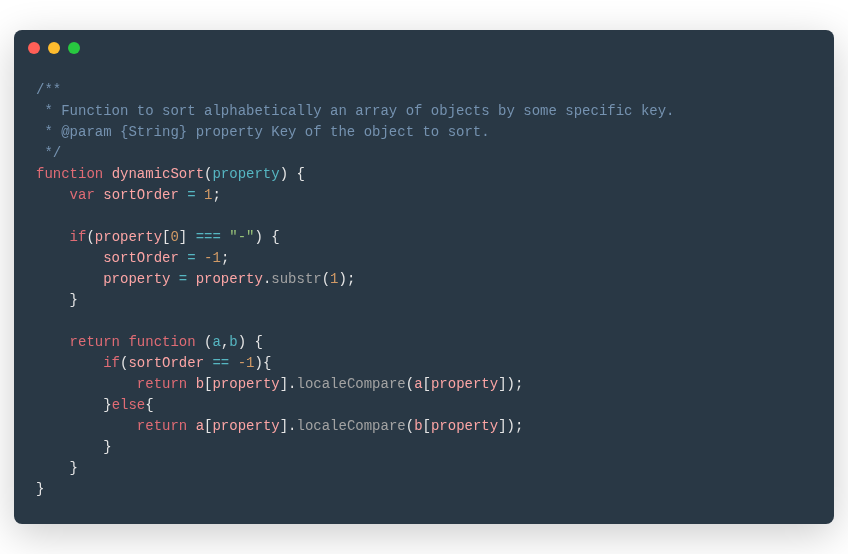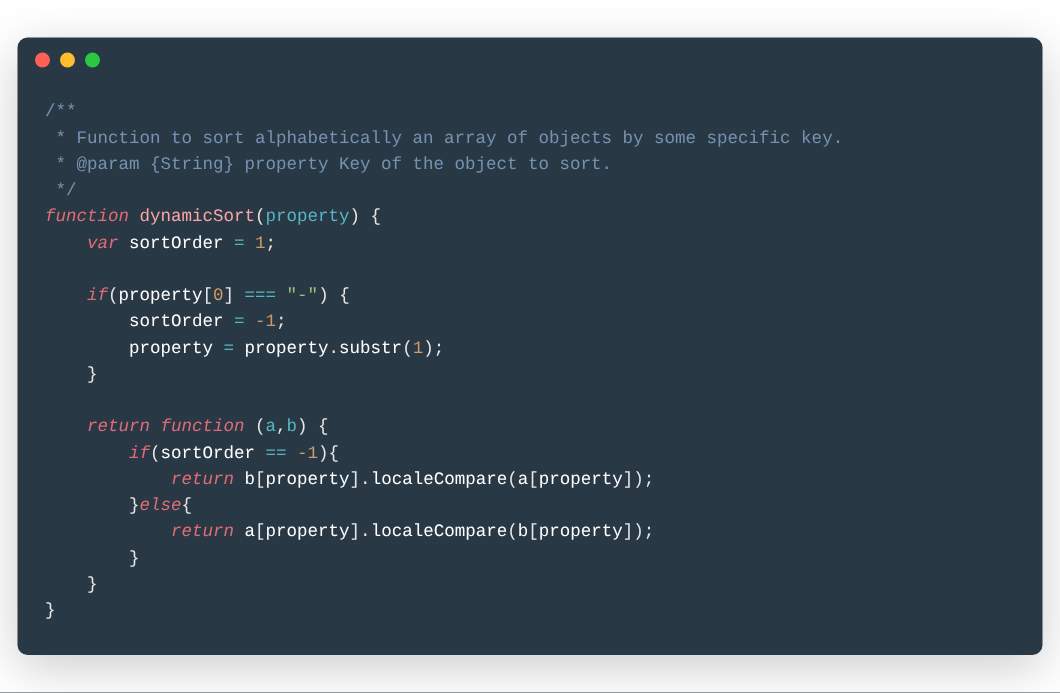--- a/index.html
+++ b/index.html
@@ -39,29 +39,29 @@
     .tl-green { background: #28c840; }
     .code-area {
       padding: 14px 22px 24px 22px;
       font-size: 14px;
       line-height: 1.5;
       color: #e6e6e6;
       white-space: pre;
       overflow-x: auto;
     }
     .c-comment { color: #7592b0; }
-    .c-keyword { color: #e06c75; font-style: italic; }
+    .c-keyword { color: #e06c75; }
     .c-funcname { color: #fca5a5; }
     .c-param { color: #56b6c2; }
-    .c-var { color: #ffffff; }
+    .c-var { color: #fca5a5; }
     .c-operator { color: #56b6c2; }
     .c-number { color: #d19a66; }
     .c-string { color: #98c379; }
     .c-punct { color: #e6e6e6; }
-    .c-prop { color: #ffffff; }
+    .c-prop { color: #a3a3a3; }
   </style>
 </head>
 <body>
 
 <div class="window">
   <div class="titlebar">
     <div class="traffic-light tl-red"></div>
     <div class="traffic-light tl-yellow"></div>
     <div class="traffic-light tl-green"></div>
   </div>

